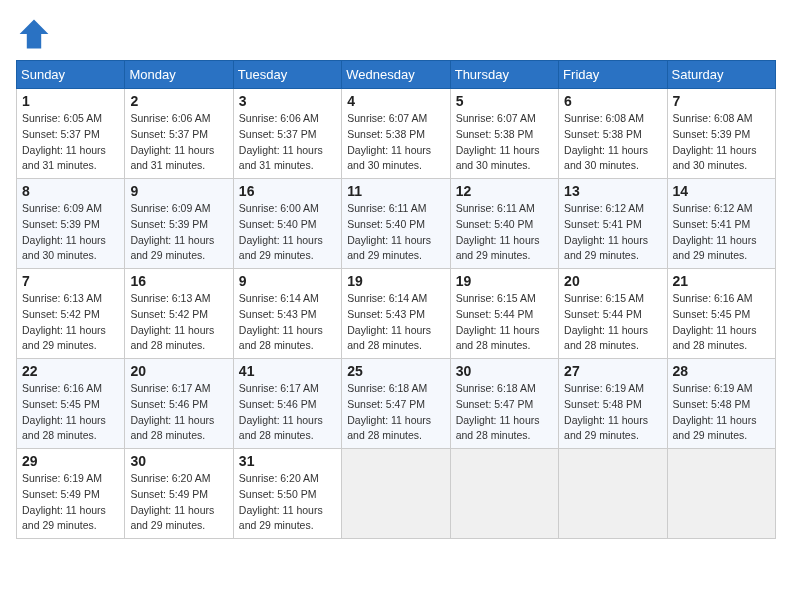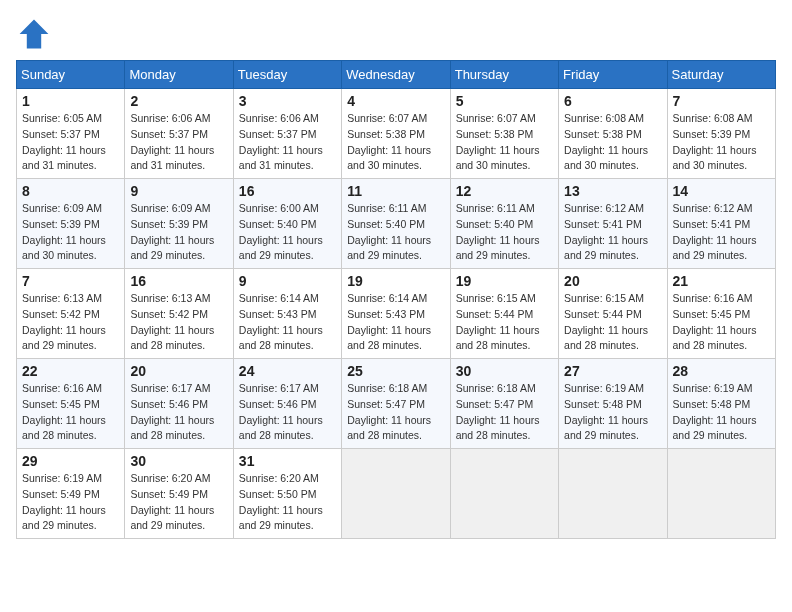--- a/index.html
+++ b/index.html
@@ -256,21 +256,21 @@
         <span class="day-detail">Sunset: 5:45 PM</span><br>
         <span class="day-detail">Daylight: 11 hours and 28 minutes.</span>
       </td>
         <td>
         <span class="day-number">20</span>
         <span class="day-detail">Sunrise: 6:17 AM</span><br>
         <span class="day-detail">Sunset: 5:46 PM</span><br>
         <span class="day-detail">Daylight: 11 hours and 28 minutes.</span>
       </td>
         <td>
-        <span class="day-number">24</span>
+        <span class="day-number">41</span>
         <span class="day-detail">Sunrise: 6:17 AM</span><br>
         <span class="day-detail">Sunset: 5:46 PM</span><br>
         <span class="day-detail">Daylight: 11 hours and 28 minutes.</span>
       </td>
         <td>
         <span class="day-number">25</span>
         <span class="day-detail">Sunrise: 6:18 AM</span><br>
         <span class="day-detail">Sunset: 5:47 PM</span><br>
         <span class="day-detail">Daylight: 11 hours and 28 minutes.</span>
       </td>

